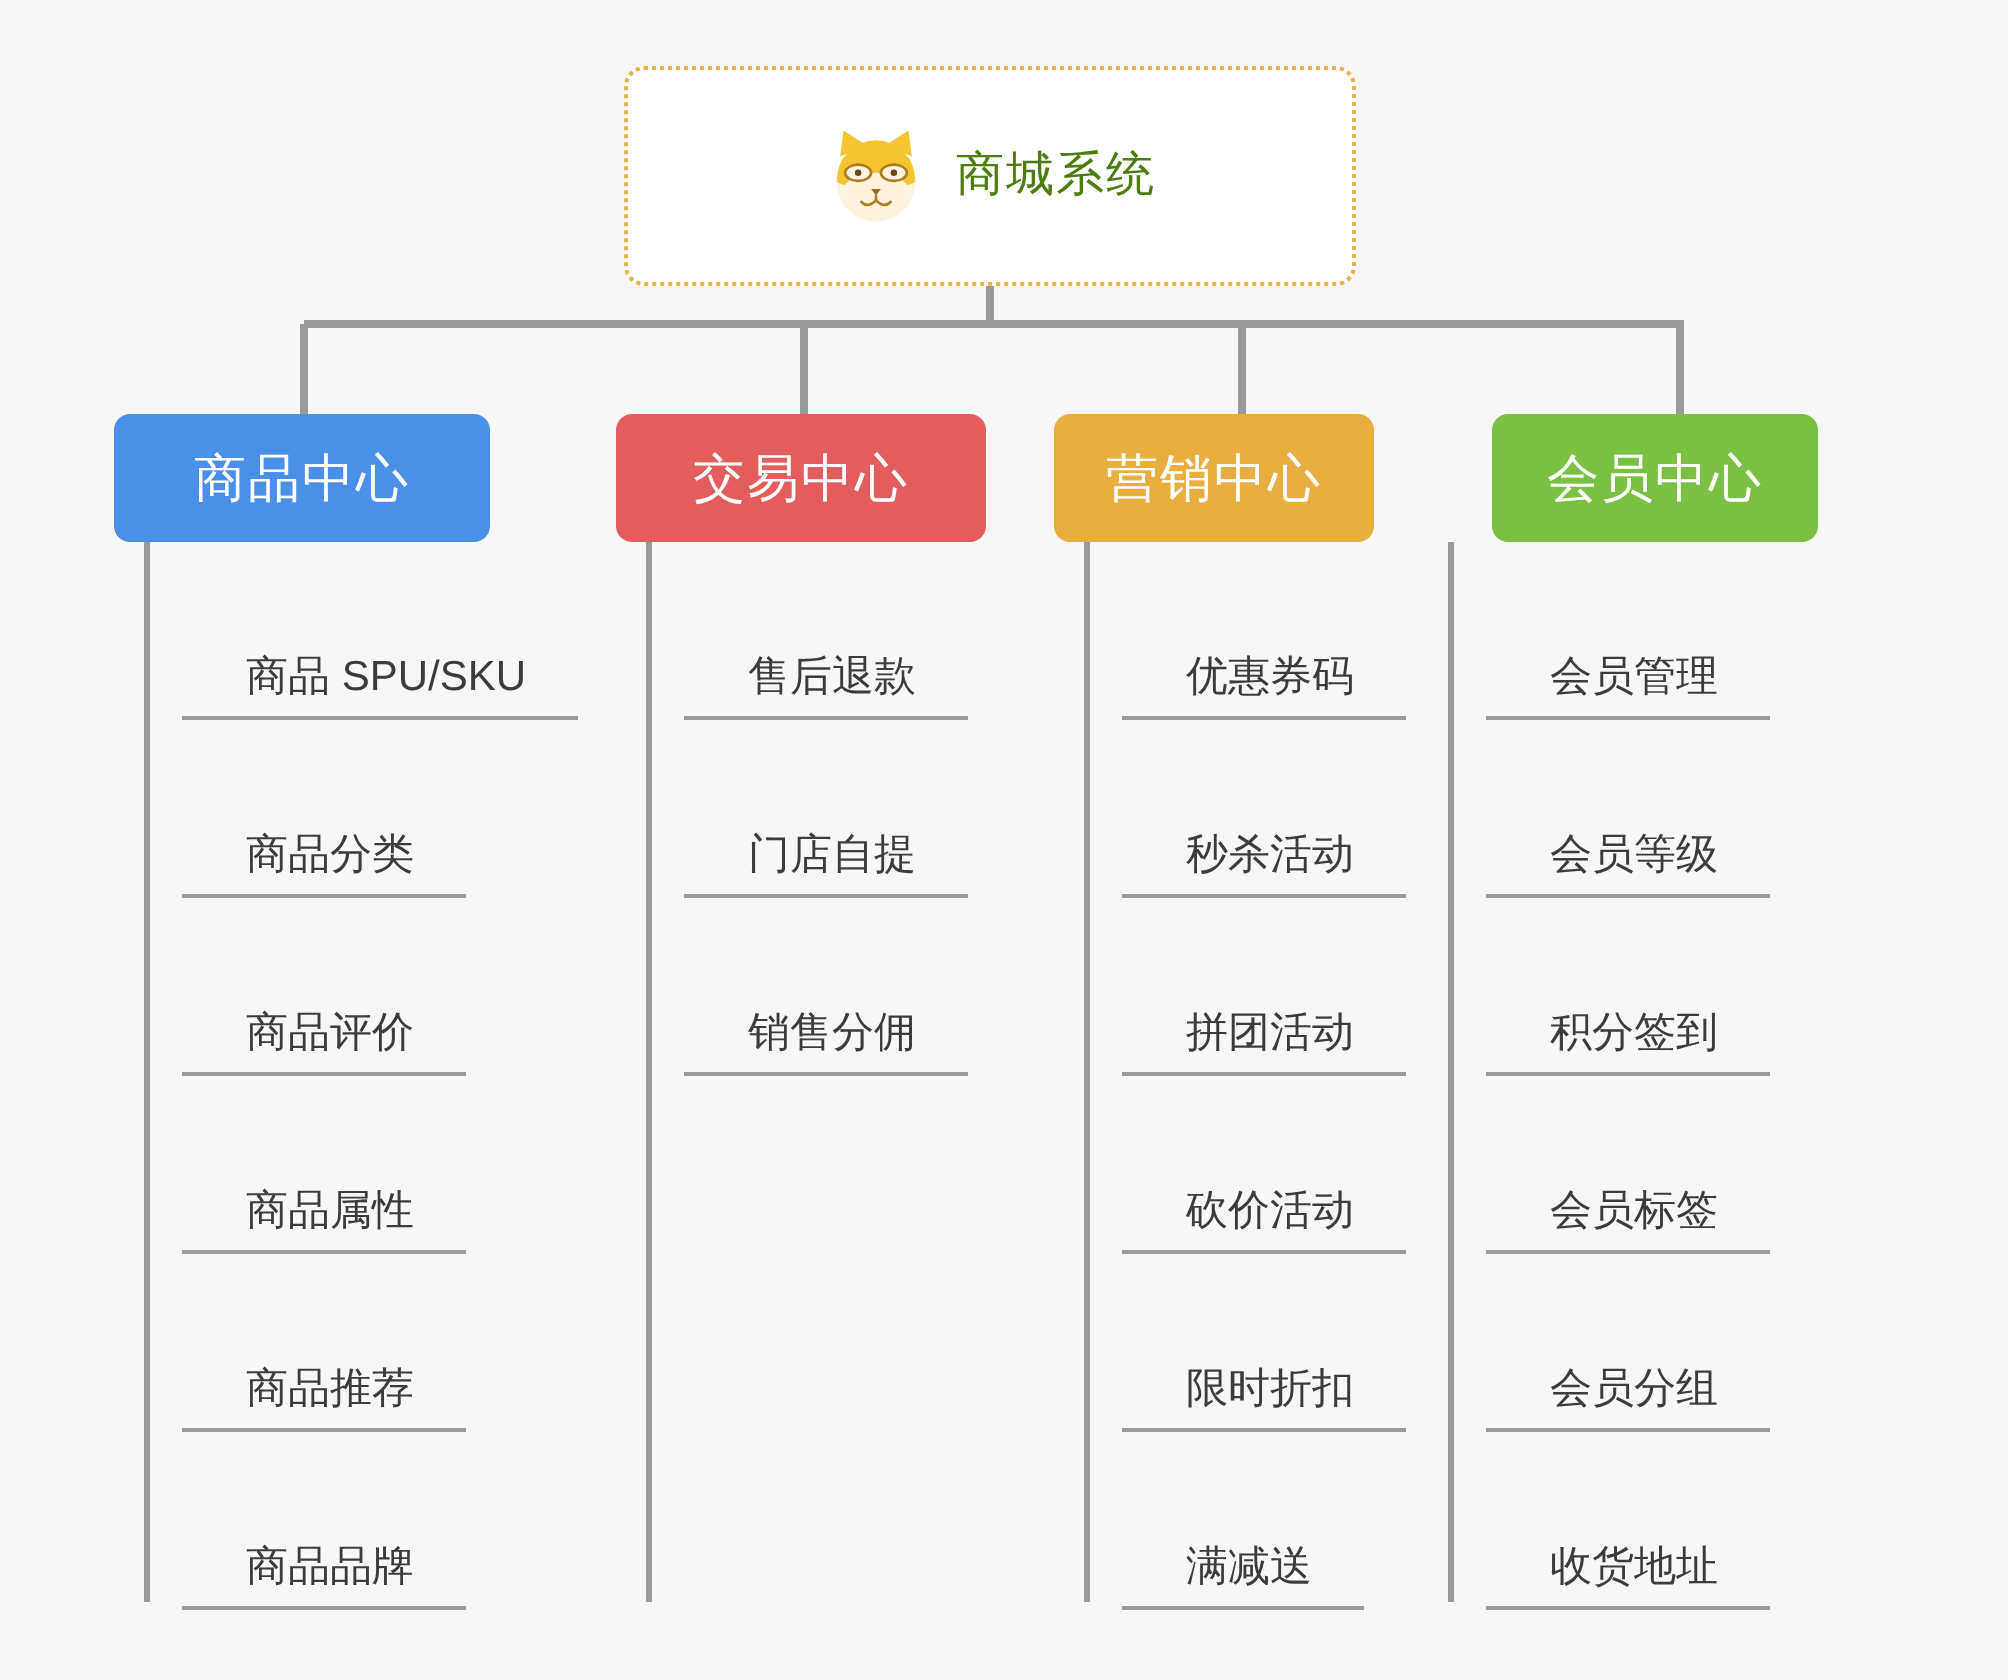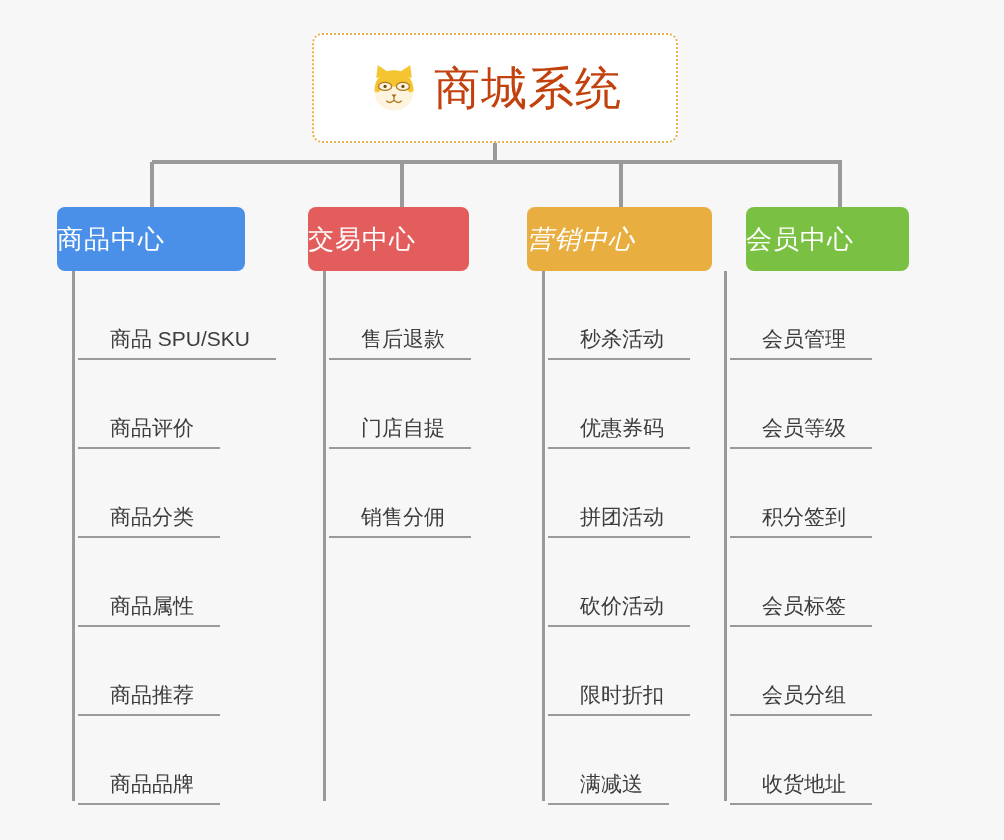--- a/index.html
+++ b/index.html
@@ -36,43 +36,44 @@
   }
 
   .root-emoji {
     width: 52px;
     height: 52px;
     flex: 0 0 52px;
     display: block;
   }
 
   .root-title {
-    font-size: 46px;
+    font-size: 24px;
     line-height: 1;
-    color: #c2410c;
+    color: #4d7c0f;
     letter-spacing: 1px;
     white-space: nowrap;
   }
 
   
   .conn {
     position: absolute;
     background: #9a9a9a;
   }
   .conn-v { width: 4px; }
   .conn-h { height: 4px; }
 
   
   .cat-box {
     position: absolute;
     top: 207px;
     height: 64px;
     border-radius: 8px;
     display: flex;
     align-items: center;
+    justify-content: center;
   }
   .cat-label {
     font-size: 26px;
     line-height: 1;
     color: #ffffff;
     white-space: nowrap;
     letter-spacing: 1px;
   }
 
   
@@ -87,21 +88,21 @@
     left: 0;
     top: 0;
     width: 3px;
     height: 530px;
     background: #9a9a9a;
   }
 
   .leaf-item {
     position: relative;
     height: 89px;
-    padding-left: 6px;
+    padding-left: 19px;
     display: flex;
     align-items: flex-end;
   }
 
   .leaf-text {
     display: inline-block;
     font-size: 21px;
     line-height: 1.15;
     color: #3c3c3c;
     white-space: nowrap;
@@ -149,62 +150,62 @@
 
   <div class="cat-box" style="left:57px; width:188px; background:#4a90e8;">
     <span class="cat-label">商品中心</span>
   </div>
   <div class="leaf-col" style="left:72px;">
     <div class="leaf-spine"></div>
     <div class="leaf-item">
       <span class="leaf-text">商品 SPU/SKU</span>
     </div>
     <div class="leaf-item">
+      <span class="leaf-text">商品分类</span>
+    </div>
+    <div class="leaf-item">
       <span class="leaf-text">商品评价</span>
     </div>
     <div class="leaf-item">
-      <span class="leaf-text">商品分类</span>
-    </div>
-    <div class="leaf-item">
       <span class="leaf-text">商品属性</span>
     </div>
     <div class="leaf-item">
       <span class="leaf-text">商品推荐</span>
     </div>
     <div class="leaf-item">
       <span class="leaf-text">商品品牌</span>
     </div>
   </div>
 
-  <div class="cat-box" style="left:308px; width:161px; background:#e35d5d;">
+  <div class="cat-box" style="left:308px; width:185px; background:#e35d5d;">
     <span class="cat-label">交易中心</span>
   </div>
   <div class="leaf-col" style="left:323px;">
     <div class="leaf-spine"></div>
     <div class="leaf-item">
       <span class="leaf-text">售后退款</span>
     </div>
     <div class="leaf-item">
       <span class="leaf-text">门店自提</span>
     </div>
     <div class="leaf-item">
       <span class="leaf-text">销售分佣</span>
     </div>
   </div>
 
-  <div class="cat-box" style="left:527px; width:185px; background:#e8ae40;font-style:italic;">
+  <div class="cat-box" style="left:527px; width:160px; background:#e8ae40;">
     <span class="cat-label">营销中心</span>
   </div>
   <div class="leaf-col" style="left:542px;">
     <div class="leaf-spine"></div>
     <div class="leaf-item">
+      <span class="leaf-text">优惠券码</span>
+    </div>
+    <div class="leaf-item">
       <span class="leaf-text">秒杀活动</span>
-    </div>
-    <div class="leaf-item">
-      <span class="leaf-text">优惠券码</span>
     </div>
     <div class="leaf-item">
       <span class="leaf-text">拼团活动</span>
     </div>
     <div class="leaf-item">
       <span class="leaf-text">砍价活动</span>
     </div>
     <div class="leaf-item">
       <span class="leaf-text">限时折扣</span>
     </div>

